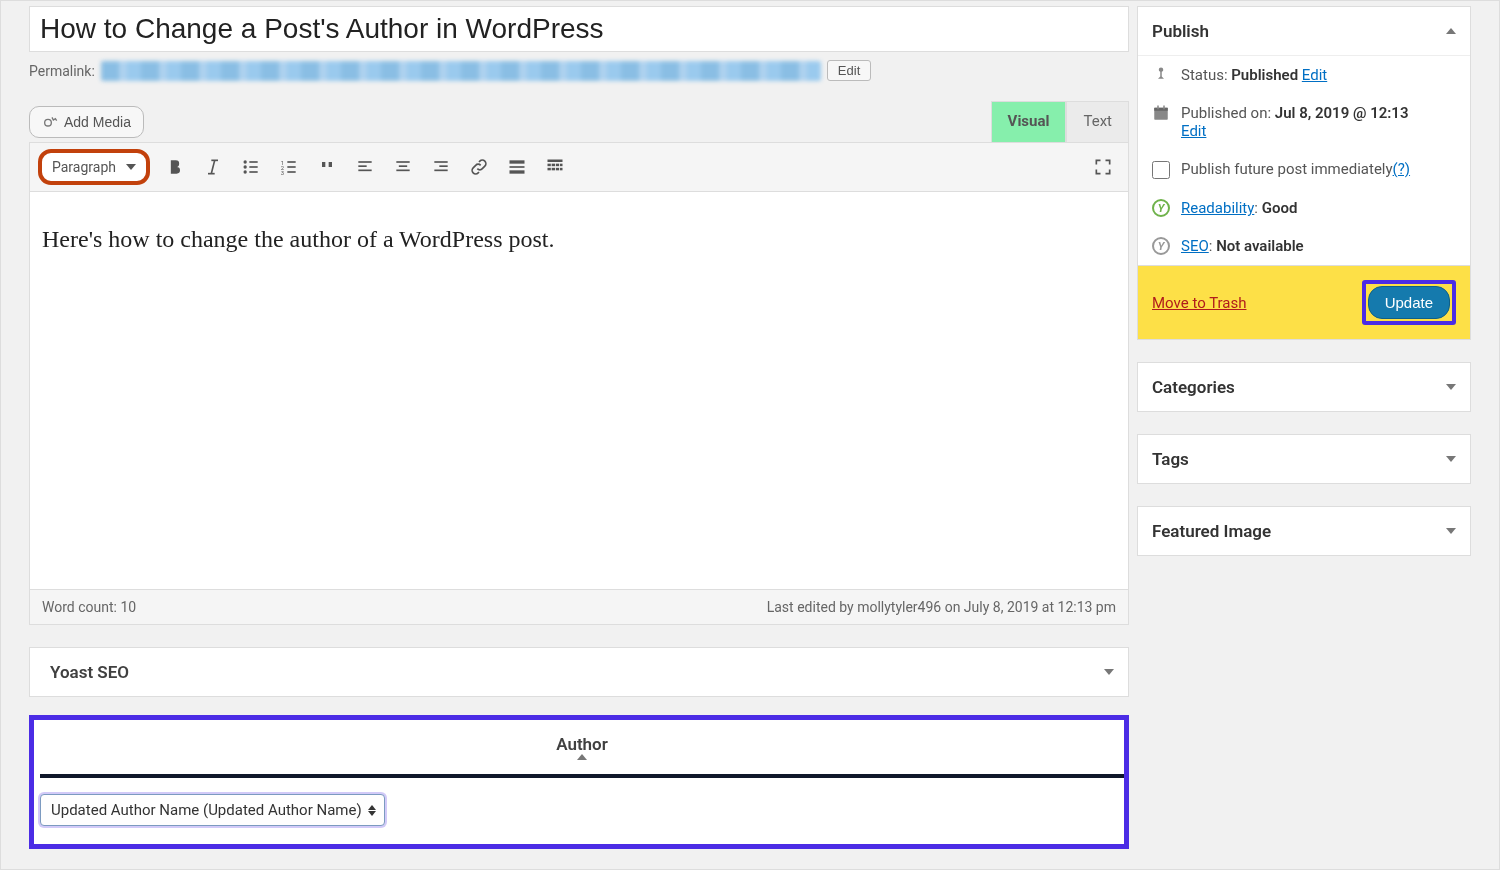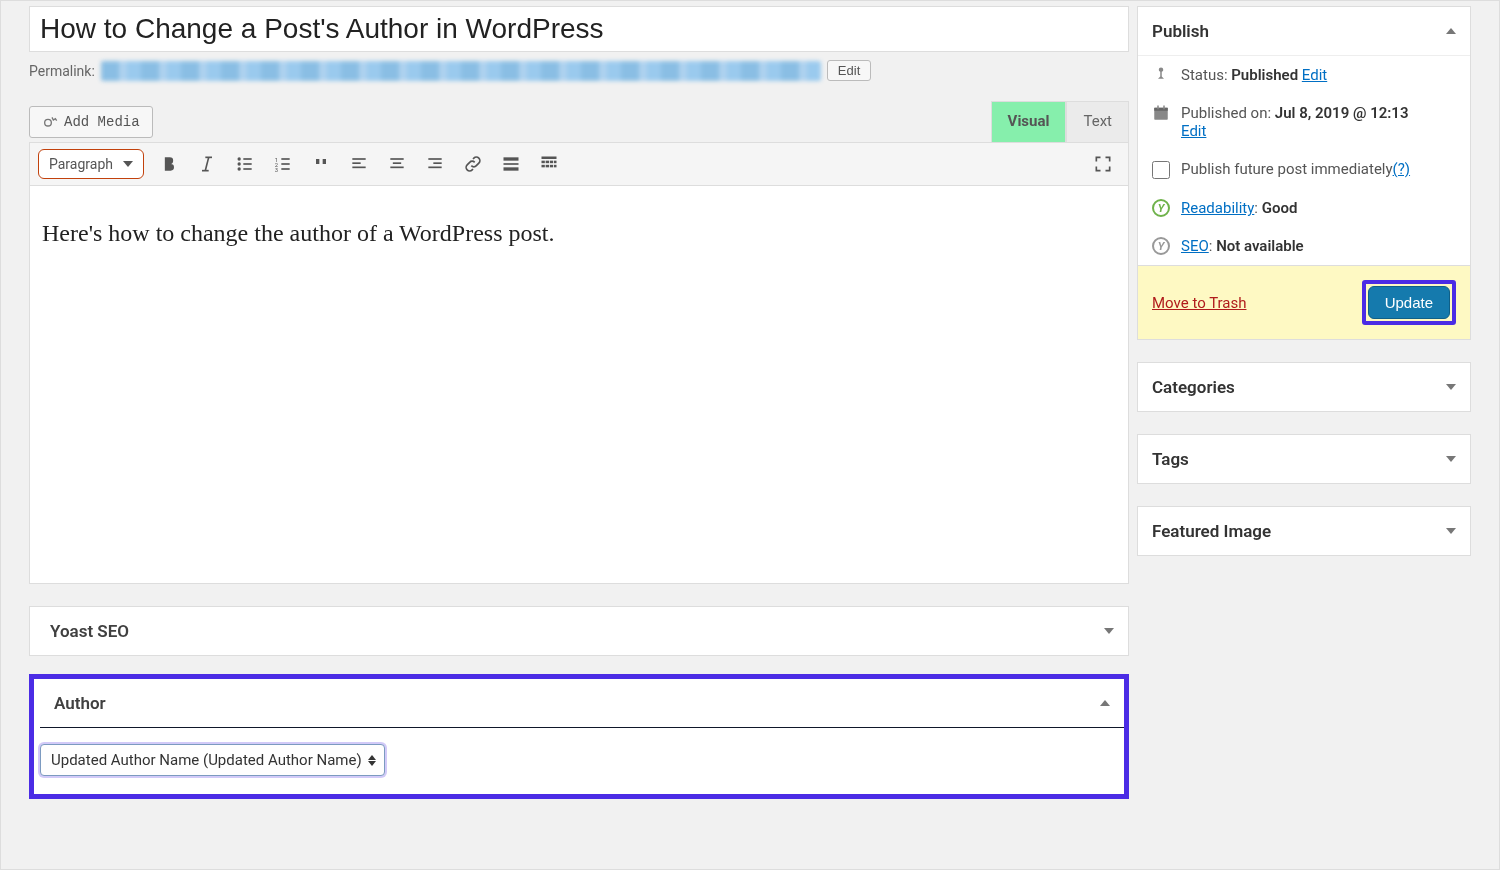--- a/index.html
+++ b/index.html
@@ -54,29 +54,28 @@
     border-radius: 3px;
     padding: 2px 10px;
     font-size: 13px;
     cursor: pointer;
     color: #555;
   }
 
   .add-media-btn {
     background: #f7f7f7;
     border: 1px solid #bbb;
-    border-radius: 3px;
+    border-radius: 10px;
     padding: 7px 12px;
     font-size: 14px;
     cursor: pointer;
     color: #555;
     display: inline-flex;
     align-items: center;
     gap: 6px;
-    font-family: Liberation Mono, monospace;
   }
   .media-icon {
     width: 16px; height: 16px;
     display: inline-block;
     position: relative;
   }
   .media-icon svg { width: 16px; height: 16px; }
   .editor-top {
     display: flex;
     justify-content: flex-end;
@@ -104,22 +103,22 @@
   .toolbar {
     background: #f5f5f5;
     border: 1px solid #ddd;
     display: flex;
     align-items: center;
     padding: 6px 8px;
     gap: 12px;
   }
   .format-select {
     background: #fff;
-    border: 1px solid #c2410c;
-    border-radius: 6px;
+    border: 4px solid #c2410c;
+    border-radius: 13px;
     padding: 6px 30px 6px 10px;
     font-size: 14px;
     color: #555;
     position: relative;
   }
   .carret-down {
     position: absolute;
     right: 10px; top: 50%;
     transform: translateY(-50%);
     width: 0; height: 0;
@@ -183,21 +182,21 @@
     border-right: 5px solid transparent;
   }
   .tdown { border-top: 6px solid #777; }
   .tup { border-bottom: 6px solid #777; }
 
   .author-box-hl {
     border: 5px solid #4b2ce5;
     background: #fff;
     margin-top: 18px;
   }
-  .author-box-hl .meta-head { border-bottom: 1px solid #0f172a; }
+  .author-box-hl .meta-head { border-bottom: 4px solid #0f172a; flex-direction: column; }
 
   .author-select {
     display: inline-flex;
     align-items: center;
     gap: 6px;
     background: #fefefe;
     border: 1px solid #7c9ac0;
     border-radius: 4px;
     box-shadow: 0 0 0 2px rgba(75,44,229,.25);
     padding: 6px 8px 6px 10px;
@@ -267,35 +266,35 @@
     border-radius: 50%;
     display: inline-flex; align-items:center; justify-content:center;
     font-size: 11px; font-weight: bold; color: #6fb24b;
     font-style: italic;
   }
   .yoast-icon.gray { border-color:#999; color:#999; }
   .pub-foot {
     display: flex;
     justify-content: space-between;
     align-items: center;
-    background: #fef9c3;
+    background: #fde047;
     border-top: 1px solid #ddd;
     padding: 14px 14px;
   }
   .trash-link { color: #b01c1c; text-decoration: underline; cursor: pointer; font-size: 15px; }
   .update-hl {
     border: 4px solid #4b2ce5;
     border-radius: 3px;
     padding: 2px;
   }
   .update-btn {
     background: #157aad;
     color: #fff;
     border: 1px solid #0f5f87;
-    border-radius: 6px;
+    border-radius: 14px;
     padding: 7px 16px;
     font-size: 15px;
     cursor: pointer;
   }
 
 </style>
 </head>
 <body>
 
 <div class="layout">
@@ -417,20 +416,24 @@
       <div class="spacer"></div>
       <span class="tbtn expand-btn">
           <svg viewBox="0 0 24 24" fill="none" stroke="#555" stroke-width="2">
             <path d="M4 9V4h5M20 9V4h-5M4 15v5h5M20 15v5h-5"></path>
           </svg>
         </span>
     </div>
 
     <div class="editor-body">Here's how to change the author of a WordPress post.</div>
 
+    <div class="editor-status">
+      <span><span>Word count: </span><span>10</span></span>
+      <span>Last edited by mollytyler496 on July 8, 2019 at 12:13 pm</span>
+    </div>
 
     <div class="meta-box">
       <div class="meta-head">
         <span>Yoast SEO</span>
         <span class="triangle-toggle tdown"></span>
       </div>
     </div>
 
     <div class="author-box-hl">
       <div class="meta-head">

